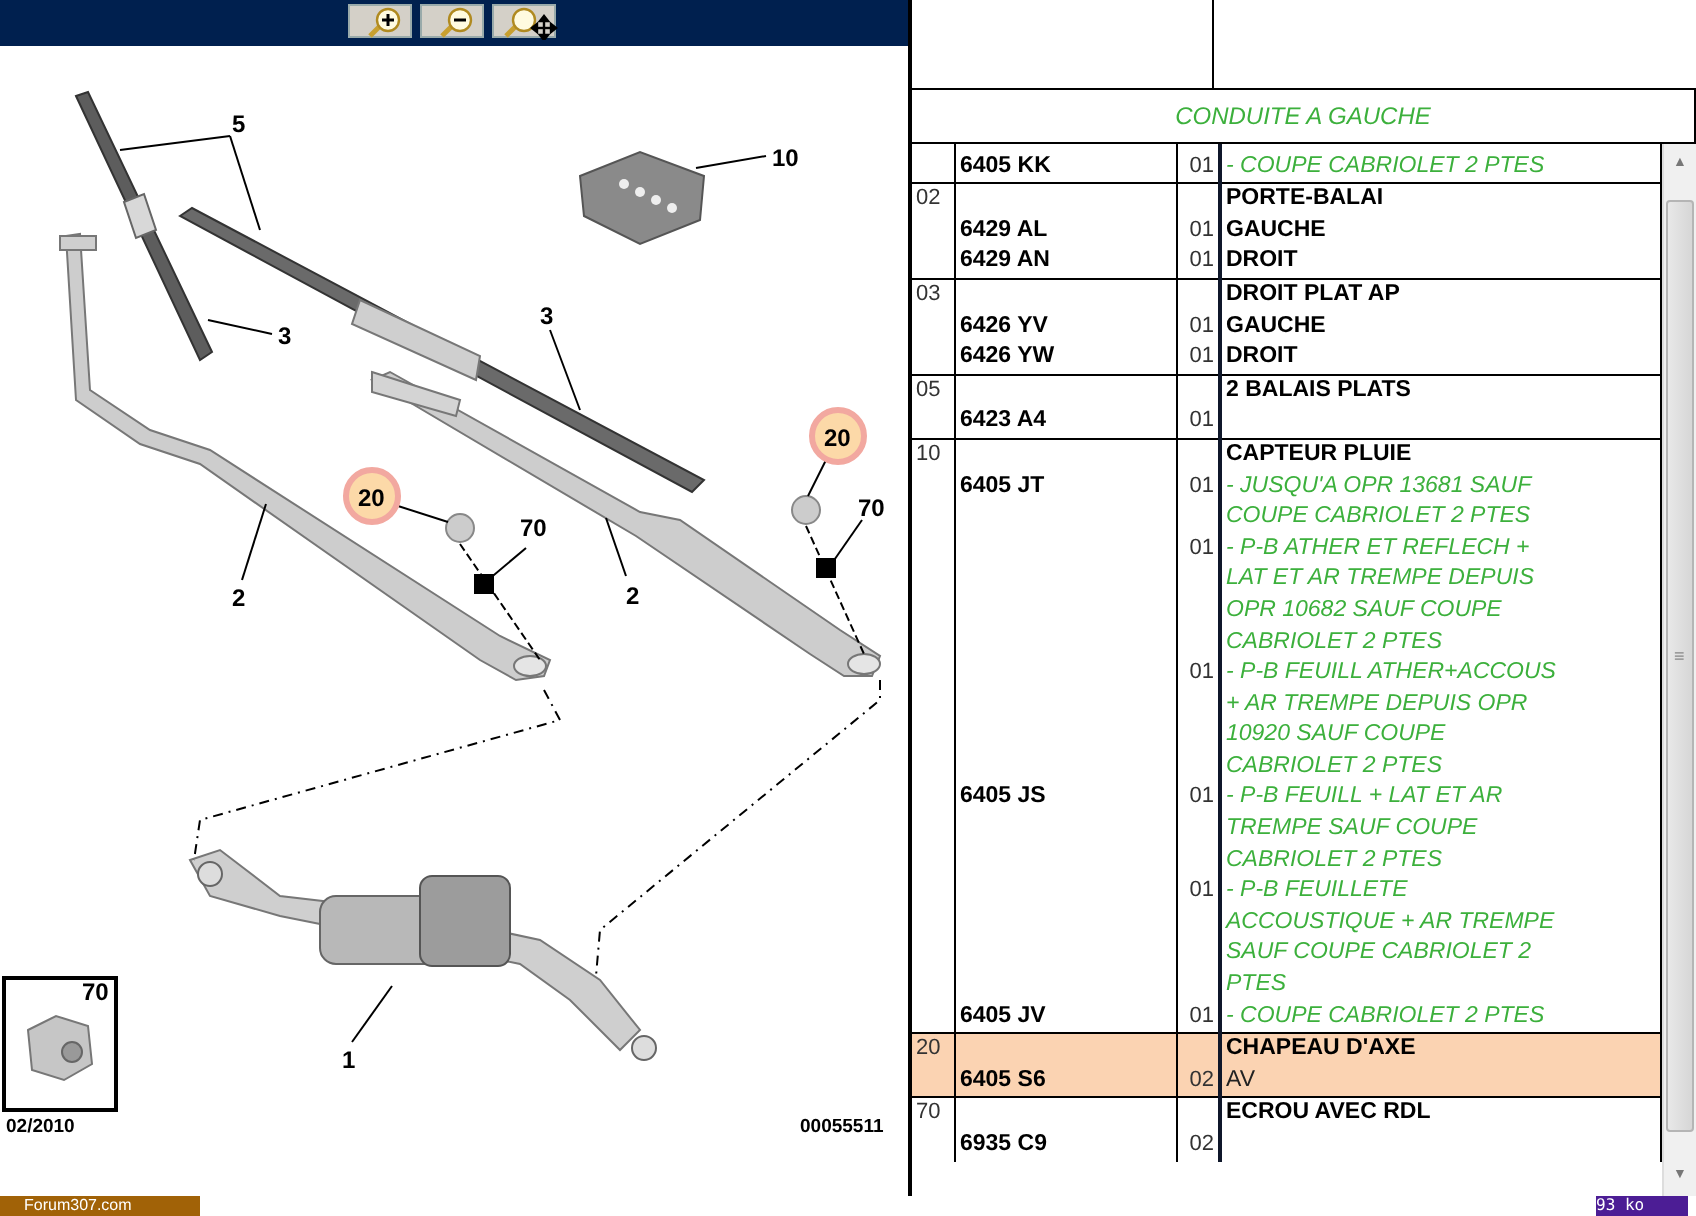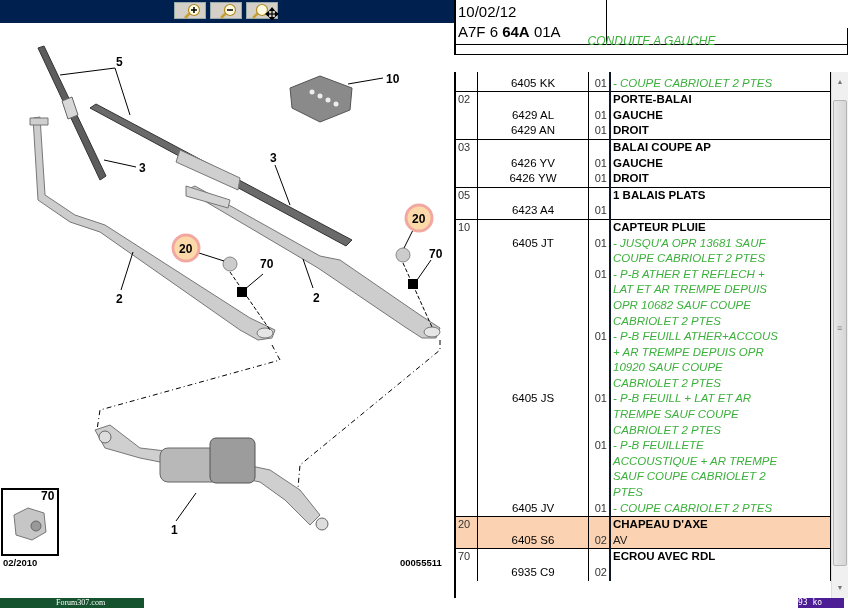--- a/index.html
+++ b/index.html
@@ -3,33 +3,33 @@
 <meta charset="utf-8">
 <style>
   html, body { margin:0; padding:0; }
   body { width:848px; height:608px; position:relative; overflow:hidden; background:#fff; font-family:"Liberation Sans", sans-serif; }
   #left { position:absolute; left:0; top:0; width:454px; height:608px; background:#fff; }
   #topbar { position:absolute; left:0; top:0; width:454px; height:23px; background:#00204f; }
   .zbtn { position:absolute; top:2px; width:32px; height:17px; background:#d4d0c8; border:1px solid #9aa; box-sizing:border-box; cursor:pointer; }
   .zbtn svg { position:absolute; left:0; top:0; }
   #diagram { position:absolute; left:0; top:23px; width:454px; height:575px; }
   .callout { font-weight:bold; font-size:12px; fill:#000; font-family:"Liberation Sans", sans-serif; }
-  #credit { position:absolute; left:0; top:598px; width:100px; height:10px; background:#14532d; color:#fff; font-family:Liberation Serif, serif; font-size:8px; line-height:10px; text-indent:12px;padding-left:44px; }
+  #credit { position:absolute; left:0; top:598px; width:100px; height:10px; background:#a16207; color:#fff; font-family:Liberation Sans, sans-serif; font-size:8px; line-height:10px; text-indent:12px; }
   #right { position:absolute; left:454px; top:0; width:394px; height:608px; background:#fff; }
   #hdr { position:absolute; left:0; top:0; width:394px; height:45px; border-left:2px solid #000; border-bottom:1px solid #000; box-sizing:border-box; }
   #hdr-left { position:absolute; left:2px; top:2px; width:148px; font-size:15px; line-height:20px; color:#000; }
   #hdr-left b { font-weight:bold; }
   #hdr-div { position:absolute; left:150px; top:0; width:1px; height:45px; background:#000; }
   #hdr-title { position:absolute; left:151px; top:2px; width:241px; text-align:center; font-weight:bold; font-size:15px; line-height:20px; color:#000; }
-  #cond { position:absolute; left:0; top:28px; width:394px; height:27px; border-left:2px solid #000; border-right:1px solid #000; border-bottom:1px solid #000; box-sizing:border-box; text-align:center; color:#3cb03c; font-style:italic; font-size:12px; line-height:27px; }
+  #cond { position:absolute; left:0; top:45px; width:394px; height:27px; border-left:2px solid #000; border-right:1px solid #000; border-bottom:1px solid #000; box-sizing:border-box; text-align:center; color:#3cb03c; font-style:italic; font-size:12px; line-height:27px; }
   #tbl-wrap { position:absolute; left:0; top:72px; width:377px; height:526px; overflow:hidden; border-left:2px solid #000; box-sizing:border-box; }
   table { border-collapse:collapse; width:375px; font-size:11.5px; position:absolute; top:-13px; left:0; }
   td { vertical-align:top; padding:0 2px; border-top:1px solid #000; line-height:15.6px; }
   td.c-ref { width:17px; color:#333; font-size:11px; border-right:1px solid #000; }
-  td.c-pn { width:106px; font-weight:normal; border-right:1px solid #000;text-align:center; }
+  td.c-pn { width:106px; font-weight:bold; border-right:1px solid #000; }
   td.c-q { width:16px; color:#333; font-size:11px; border-right:2px solid #0f172a; text-align:right; padding-right:2px;}
   td.c-d { border-right:1px solid #000; }
   .ln { height:15.6px; white-space:nowrap; }
   .desc-b { font-weight:bold; }
   .desc-g { color:#3cb03c; font-style:italic; }
   .desc-n { color:#222; }
   tr.hl td { background:#fbd3b2; }
   #scroll { position:absolute; left:377px; top:72px; width:17px; height:526px; background:#f0f0f0; border-left:1px solid #ddd; box-sizing:border-box; }
   #sc-up, #sc-dn { position:absolute; left:0; width:16px; height:16px; text-align:center; font-size:7px; color:#777; line-height:16px; }
   #sc-up { top:2px; } #sc-dn { bottom:2px; }
@@ -154,24 +154,20 @@
       <text class="callout" x="41" y="500">70</text>
     </g>
     <text x="3" y="566" font-size="9.5" font-weight="bold" font-family="Liberation Sans, sans-serif">02/2010</text>
     <text x="400" y="566" font-size="9.5" font-weight="bold" font-family="Liberation Sans, sans-serif">00055511</text>
   </svg>
   <div id="credit">Forum307.com</div>
 </div>
 
 <div id="right">
   <div id="hdr">
-    <div id="hdr-left">
-      <div>10/02/12</div>
-      <div><span>A7F 6 </span><b>64A</b><span> 01A</span></div>
-    </div>
     <div id="hdr-div"></div>
   </div>
   <div id="cond">CONDUITE A GAUCHE</div>
 
   <div id="tbl-wrap">
     <table id="parts">
         <tbody id="tbody">
           <tr>
             <td class="c-ref">
               <div class="ln"></div>
@@ -217,39 +213,39 @@
               <div class="ln"></div>
               <div class="ln">6426 YV</div>
               <div class="ln">6426 YW</div>
             </td>
             <td class="c-q">
               <div class="ln"></div>
               <div class="ln">01</div>
               <div class="ln">01</div>
             </td>
             <td class="c-d">
-              <div class="ln desc-b">BALAI COUPE AP</div>
+              <div class="ln desc-b">DROIT PLAT AP</div>
               <div class="ln desc-b">GAUCHE</div>
               <div class="ln desc-b">DROIT</div>
             </td>
           </tr>
           <tr>
             <td class="c-ref">
               <div class="ln">05</div>
             </td>
             <td class="c-pn">
               <div class="ln"></div>
               <div class="ln">6423 A4</div>
             </td>
             <td class="c-q">
               <div class="ln"></div>
               <div class="ln">01</div>
             </td>
             <td class="c-d">
-              <div class="ln desc-b">1 BALAIS PLATS</div>
+              <div class="ln desc-b">2 BALAIS PLATS</div>
               <div class="ln desc-b"></div>
             </td>
           </tr>
           <tr>
             <td class="c-ref">
               <div class="ln">10</div>
             </td>
             <td class="c-pn">
               <div class="ln"></div>
               <div class="ln">6405 JT</div>

